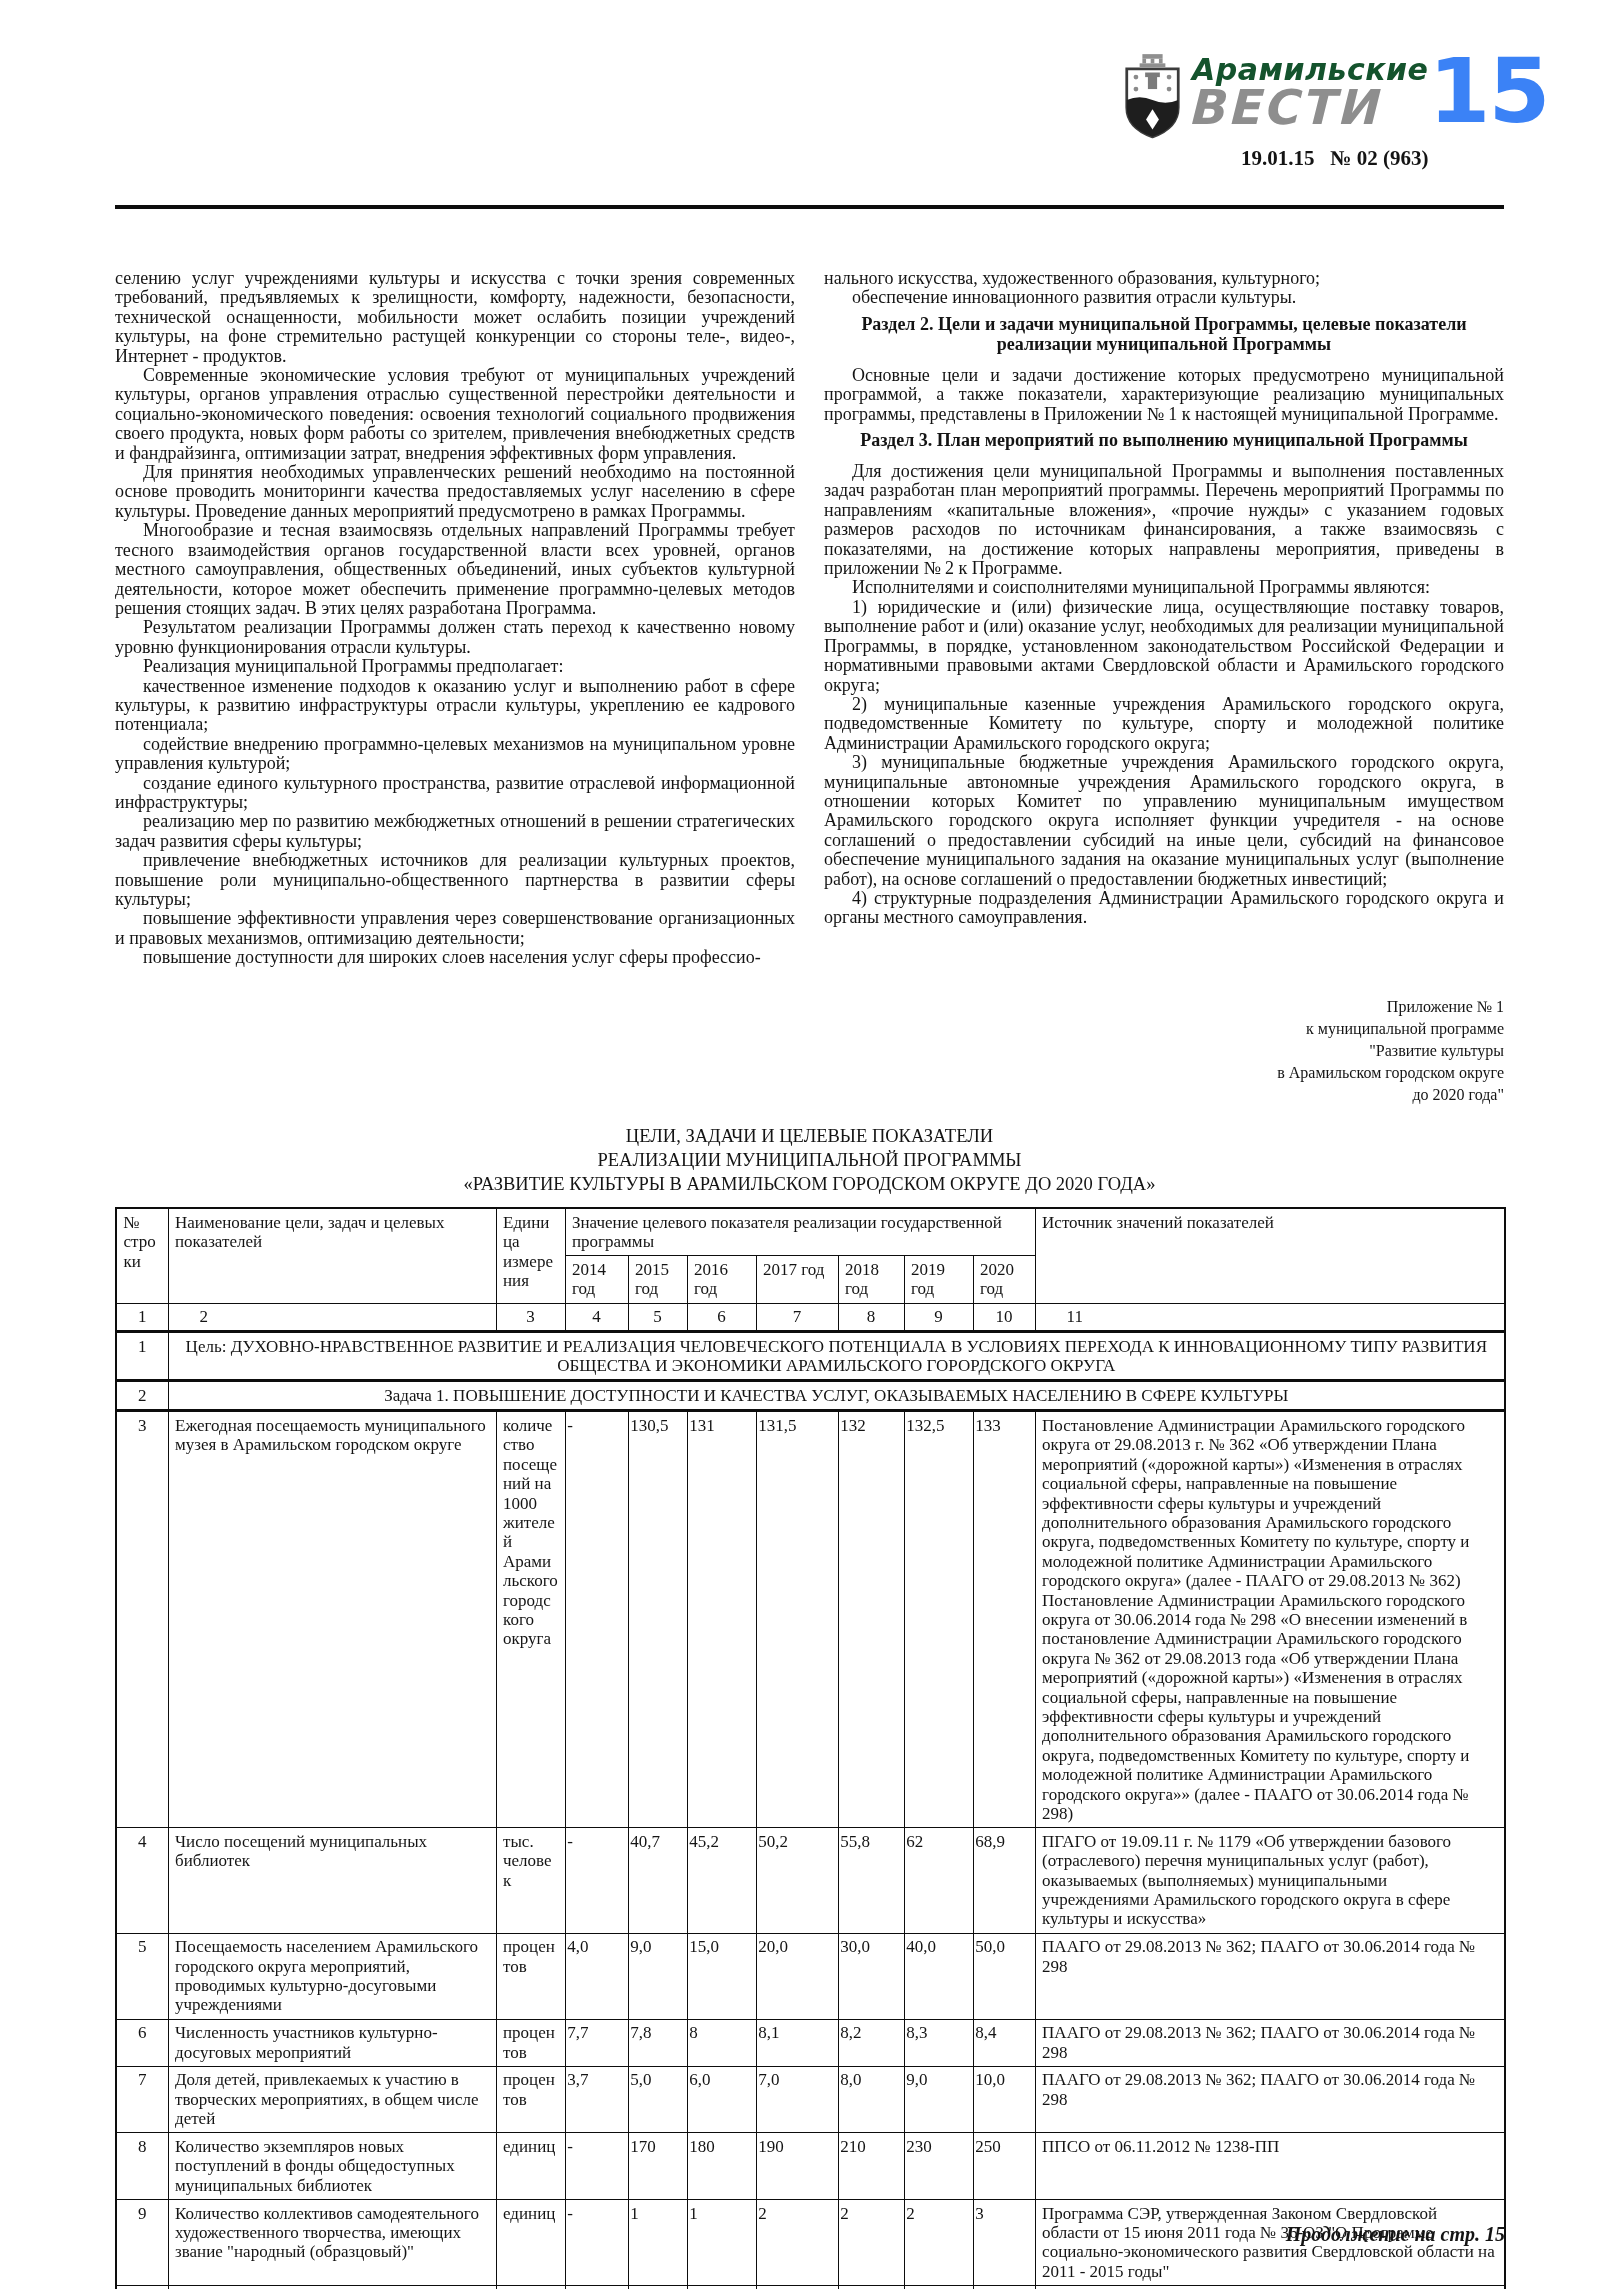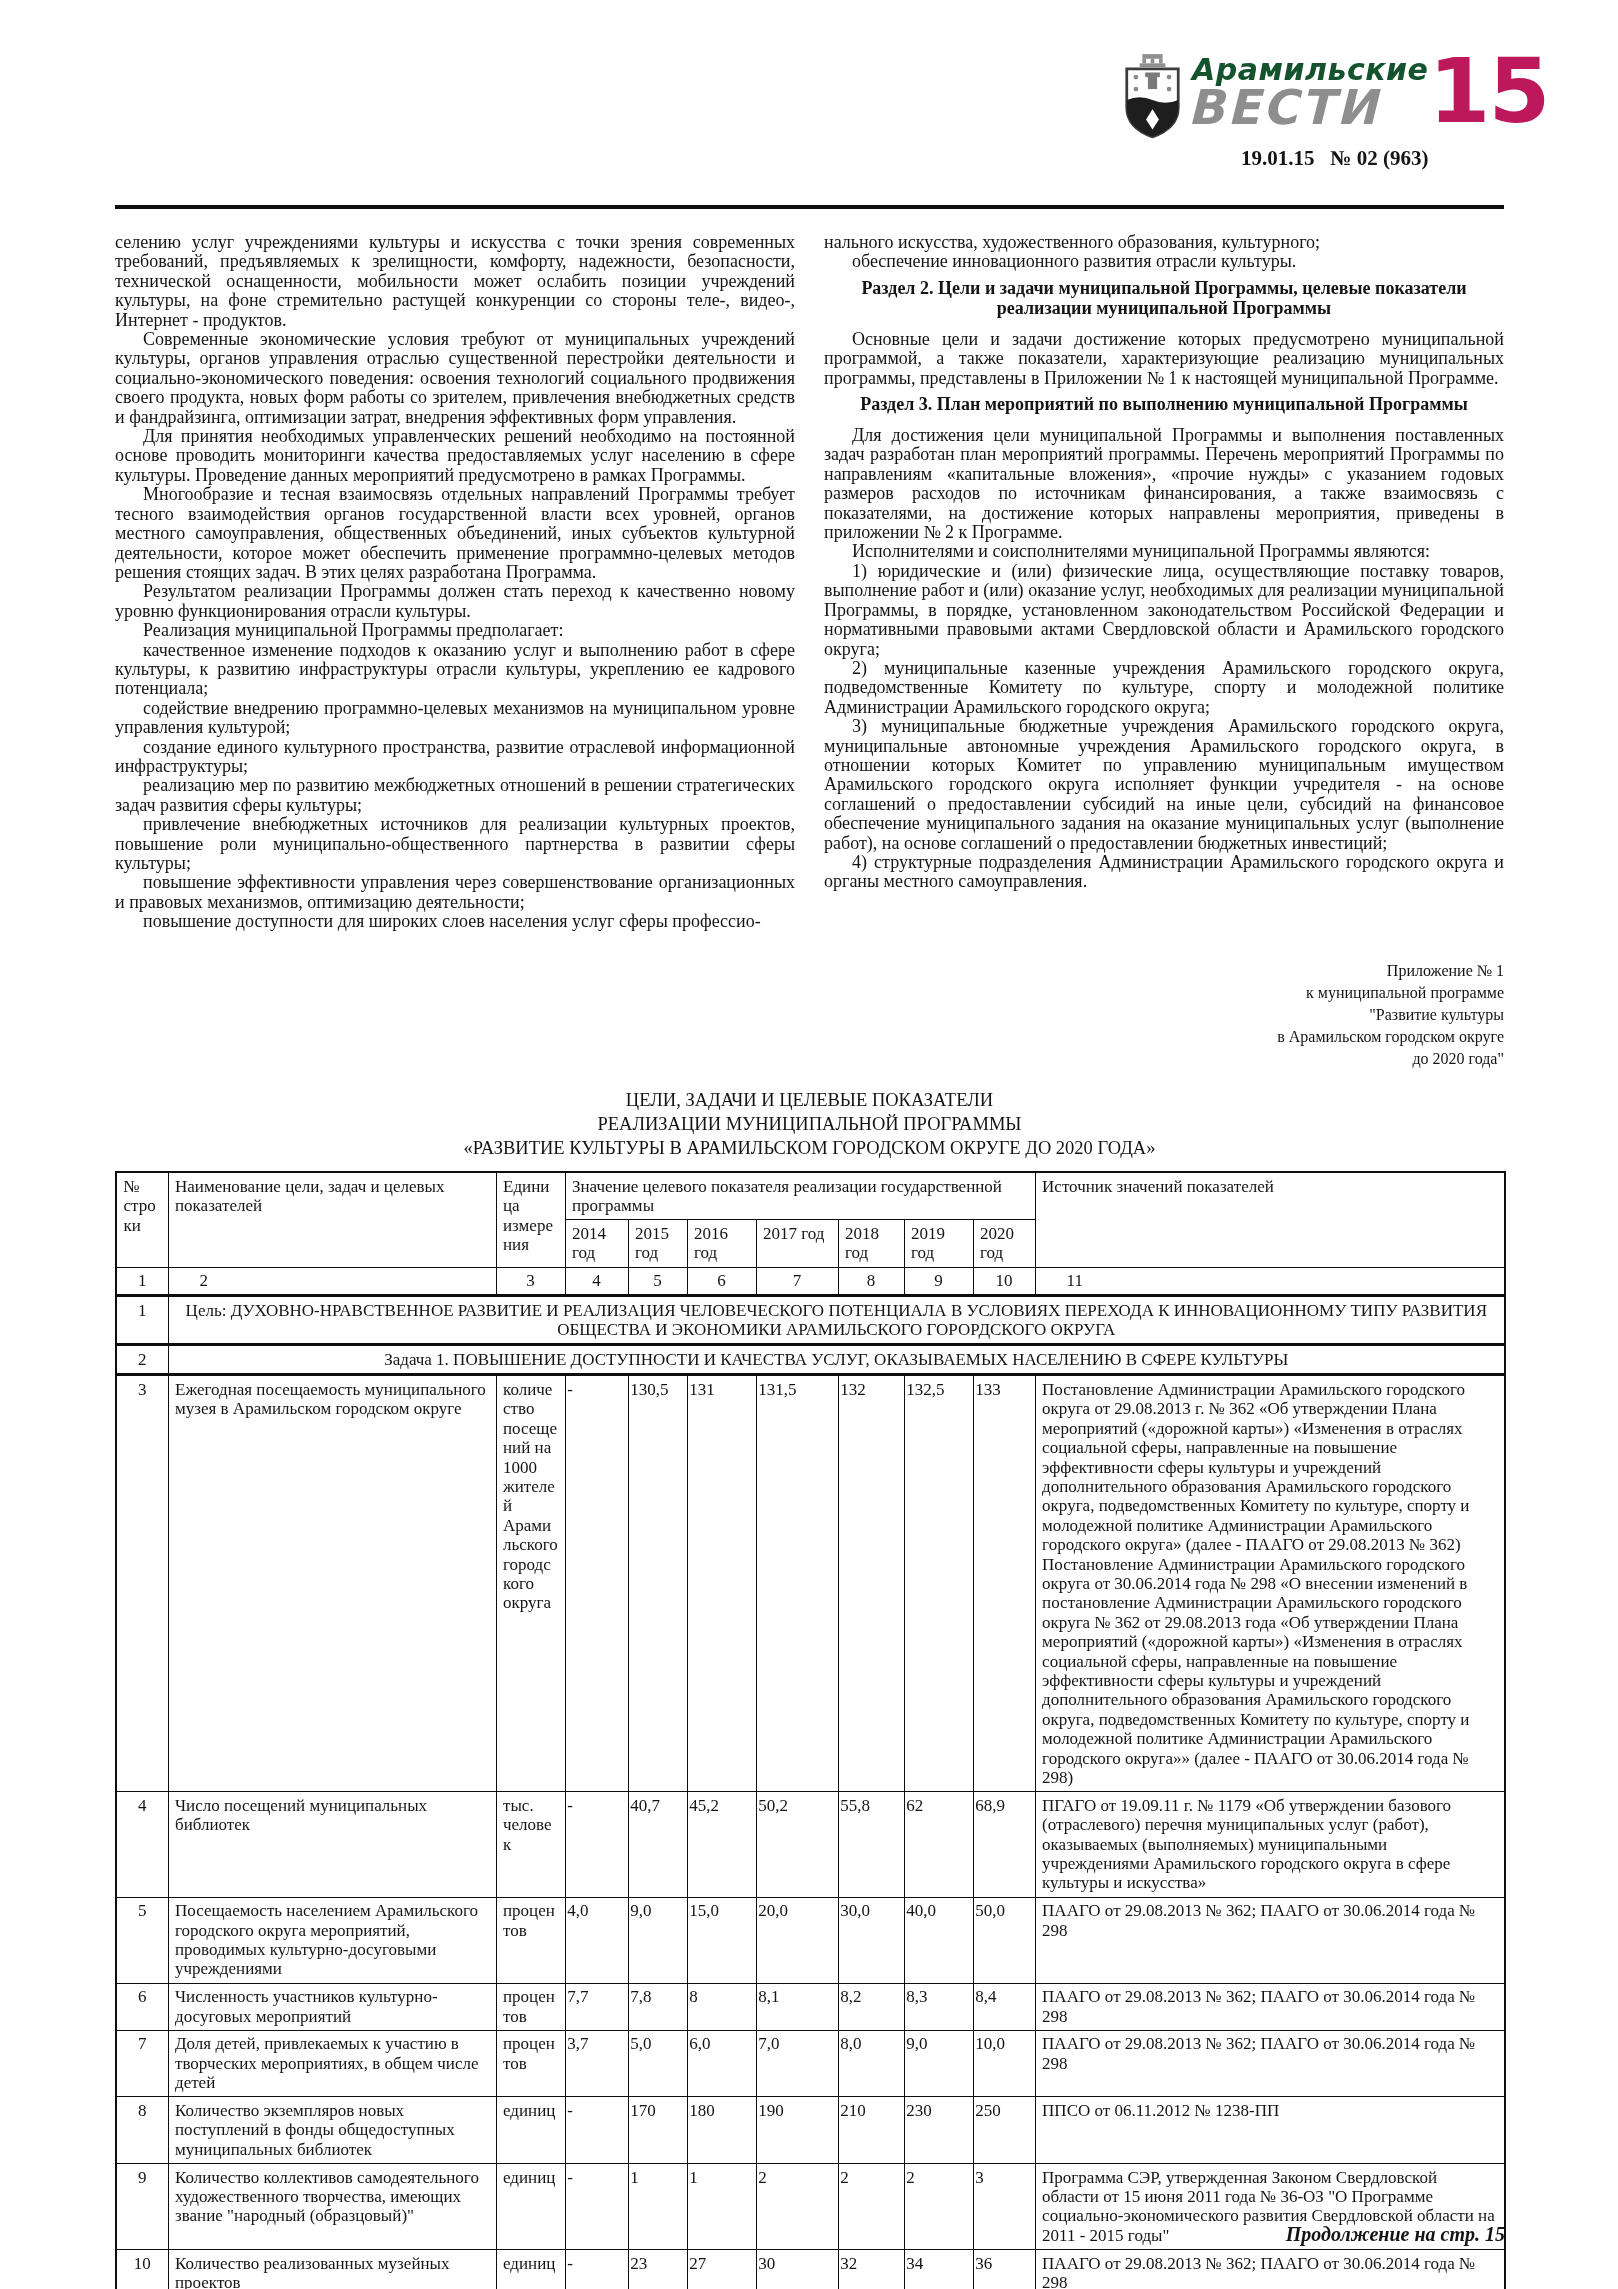--- a/index.html
+++ b/index.html
@@ -13,28 +13,28 @@
     display:flex; justify-content:space-between; align-items:flex-start; }
   .mh-cluster { display:flex; flex-direction:column; }
   .mh-row { display:flex; align-items:flex-start; gap:11px; }
   .mh-titles { display:flex; flex-direction:column; margin-top:1.8px; }
   .mh-top { font-family:"DejaVu Sans", sans-serif; font-weight:800; font-style:italic;
     font-size:30px; line-height:31px; color:#14532d; letter-spacing:0.5px; }
   .mh-bottom { font-family:"DejaVu Sans", sans-serif; font-weight:800; font-style:italic;
     font-size:48px; line-height:44px; color:#8e8e8e; letter-spacing:2.8px; transform:skewX(-3deg); }
   .mh-issue { margin-top:7px; text-align:right; font-weight:700; font-size:21px; white-space:pre; }
   .mh-num { font-family:"DejaVu Sans", sans-serif; font-weight:900; font-size:89px;
-    line-height:79px; color:#be185d; letter-spacing:-1.8px; }
+    line-height:79px; color:#3b82f6; letter-spacing:-1.8px; }
   .rule { position:absolute; top:205px; left:115px; width:1389px; height:3.7px; background:#0d0d0d; }
   
   .content { position:absolute; top:233px; left:115px; width:1389px; }
   .columns { display:flex; gap:29px; }
   .col { width:680px; }
   .col p { margin:0; font-size:18px; line-height:19.4px; text-align:justify; text-indent:28px; }
-  .col p.cont { text-indent:0; }
+  .col p.cont { text-indent:0;margin-top:36px; }
   .col h3 { margin:6px 0 12px 0; font-size:18px; line-height:20px; text-align:center; font-weight:700; }
   
   .appendix { margin-top:28px; text-align:right; font-size:16px; line-height:22px; }
   
   .table-title { margin:18.5px 0 11px 0; text-align:center; font-size:18.5px; line-height:24px; }
   
   table.indicators { border-collapse:collapse; table-layout:fixed; width:1389px;
     border:2.8px solid #0d0d0d; font-size:17px; line-height:19.4px; }
   table.indicators td, table.indicators th {
     border:1.8px solid #0d0d0d; vertical-align:top; padding:3.7px 6.5px;

